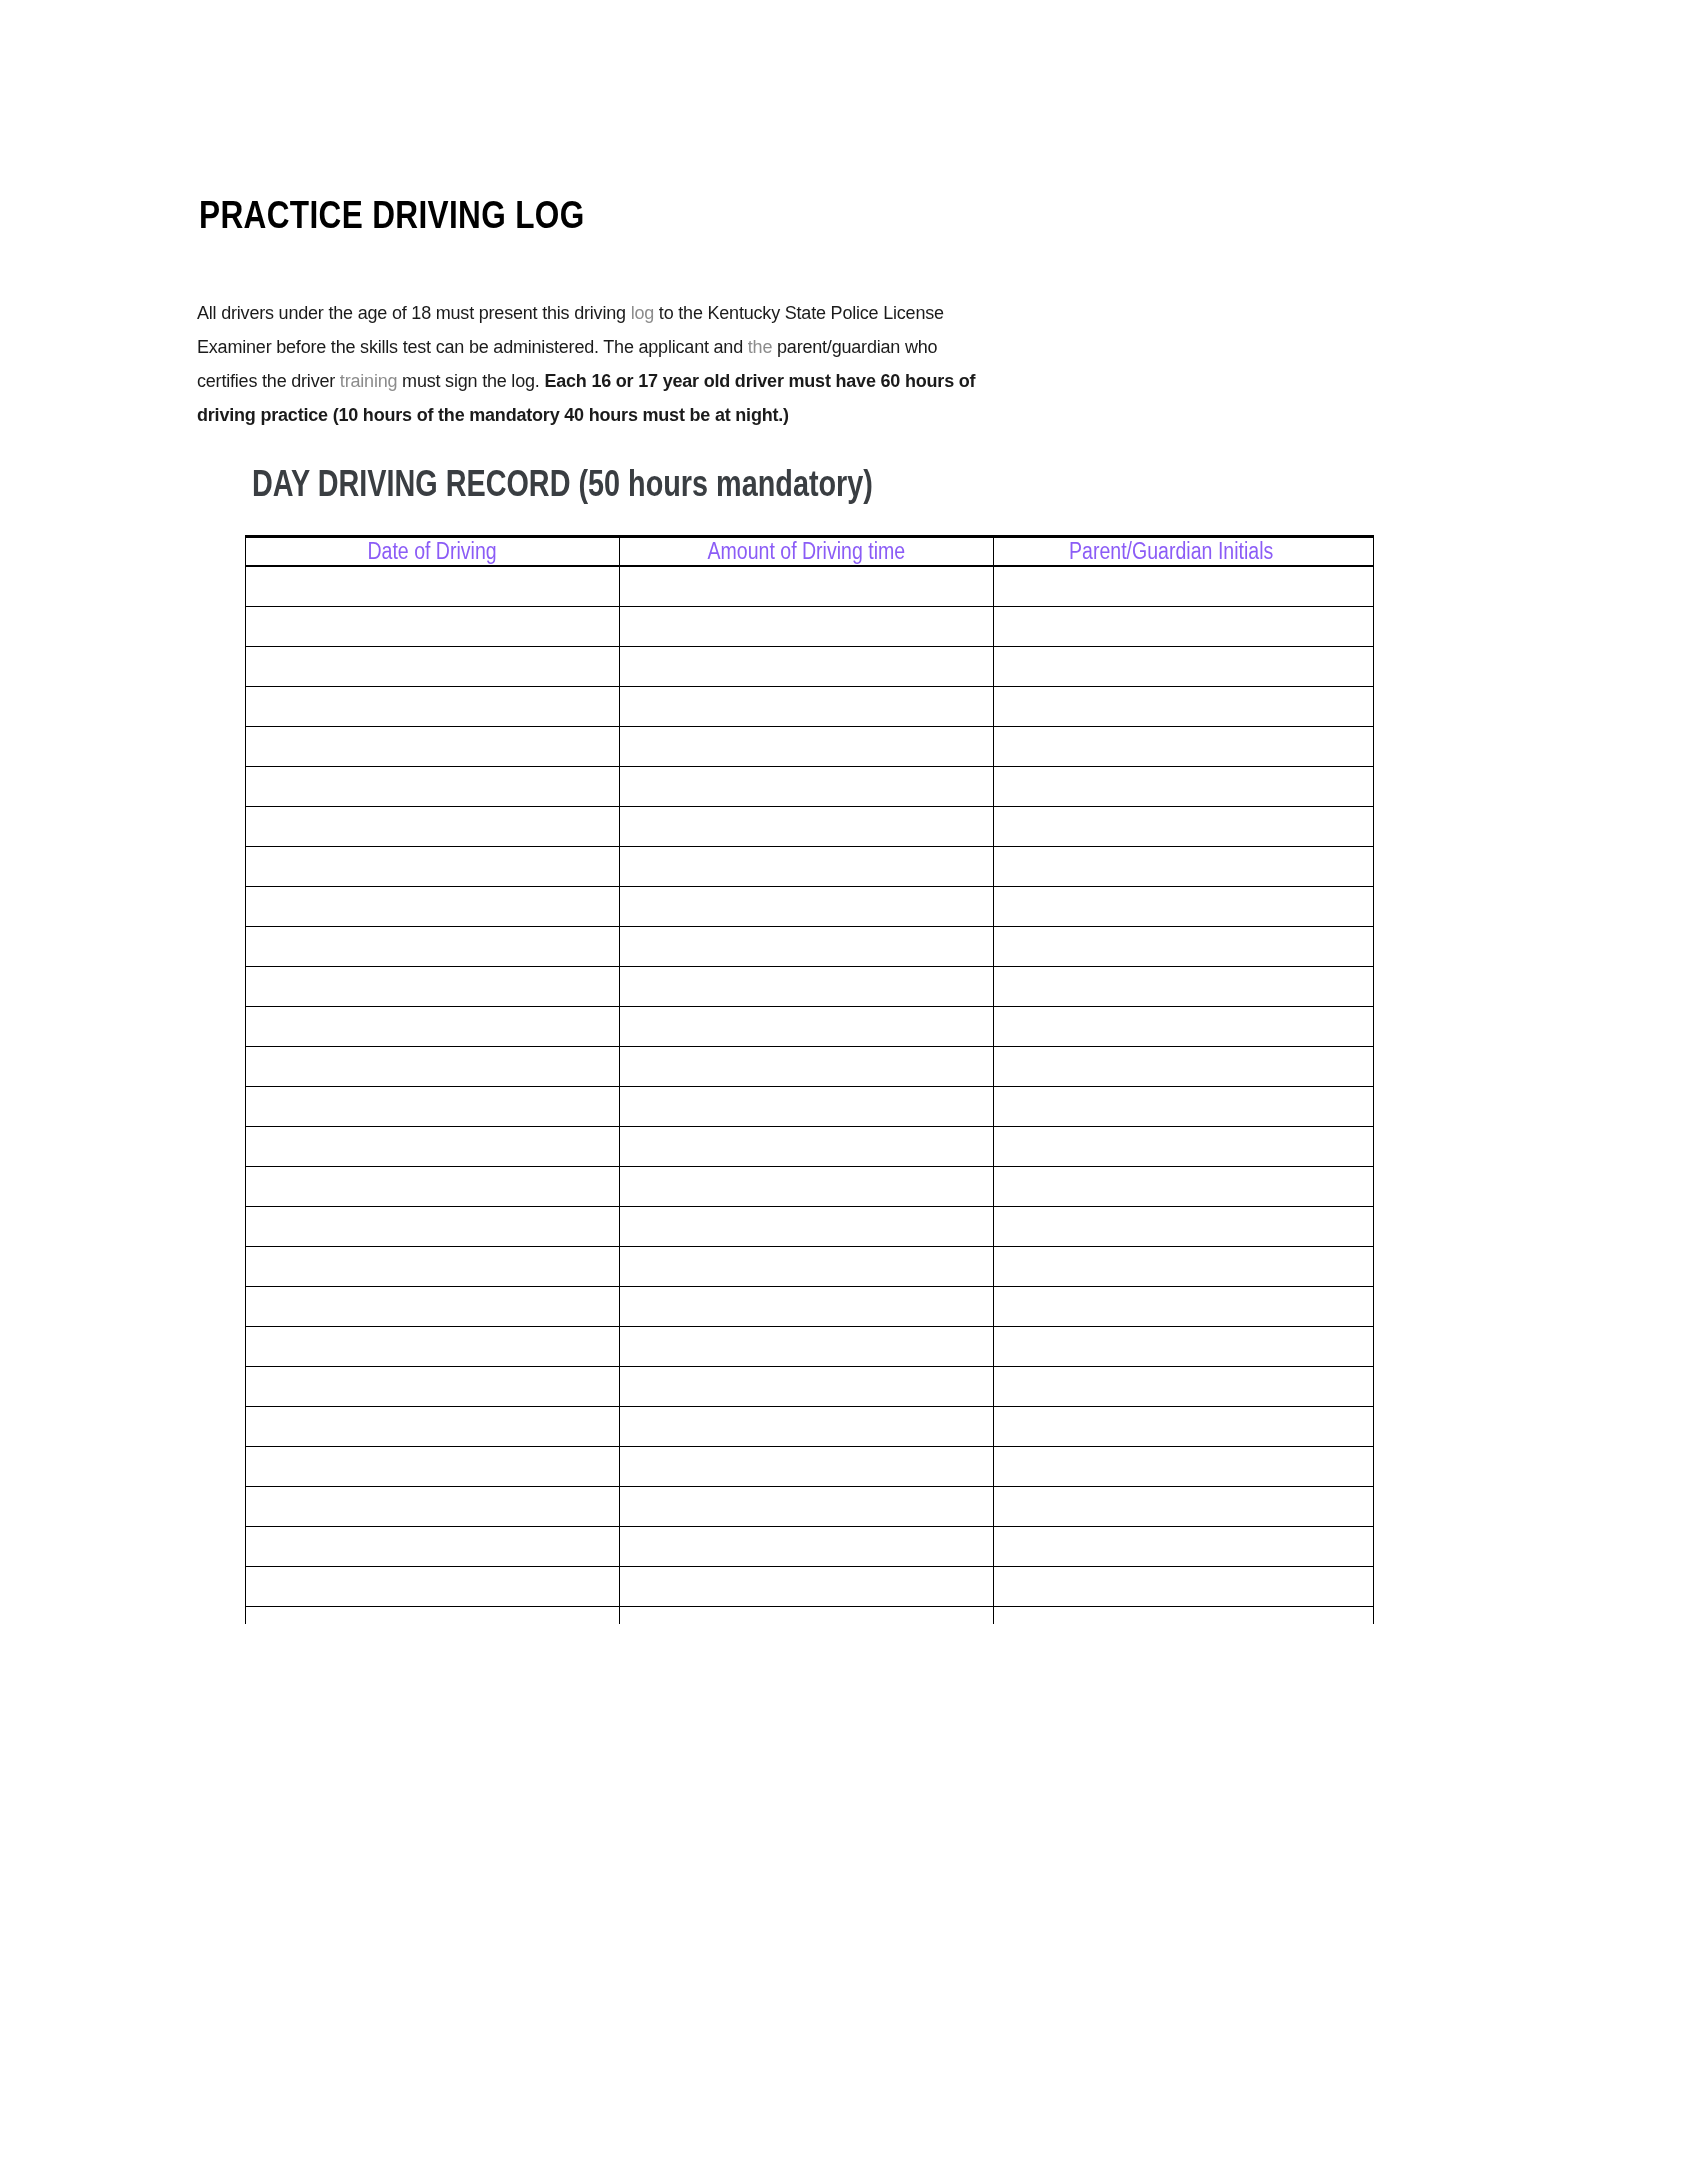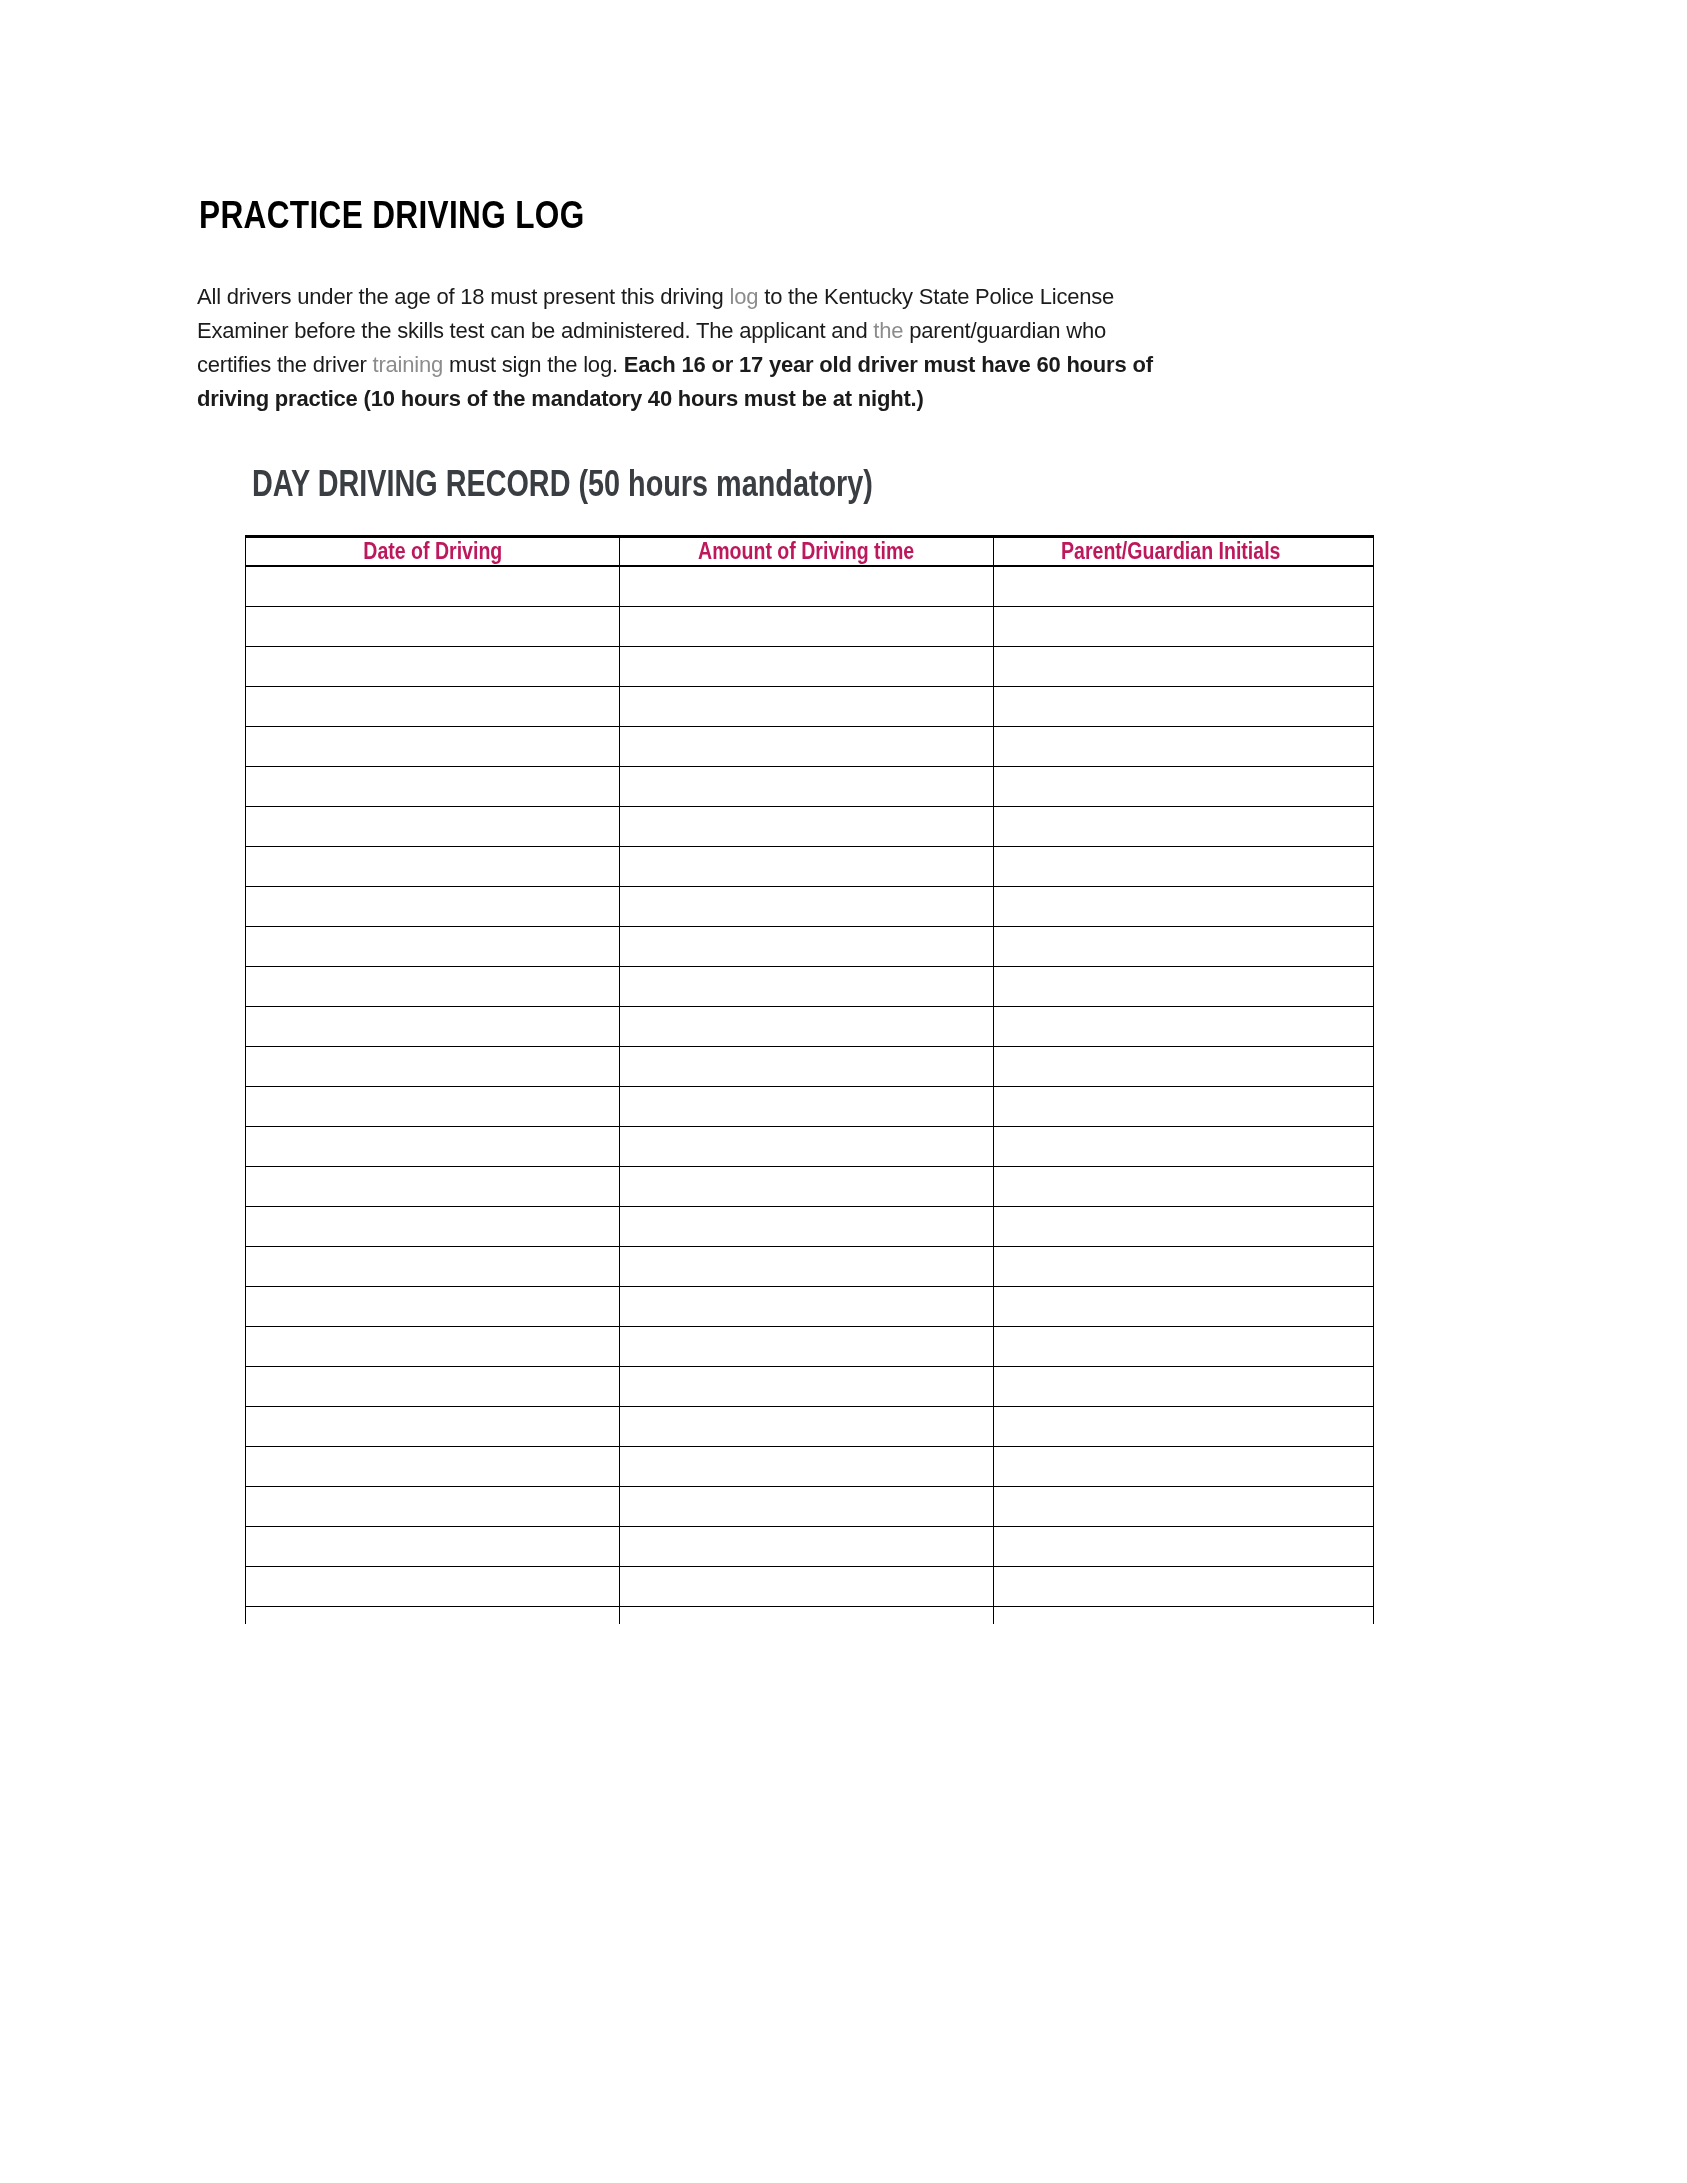--- a/index.html
+++ b/index.html
@@ -10,22 +10,22 @@
     overflow:hidden;
     font-family:"Liberation Sans","DejaVu Sans",sans-serif;
   }
   .title{
     position:absolute;left:199px;top:193px;margin:0;
     font-size:39px;font-weight:bold;color:#000000;
     white-space:nowrap;letter-spacing:0.4px;
     transform:scaleX(0.81);transform-origin:left top;
   }
   .intro{
-    position:absolute;left:197px;top:280px;
-    font-size:22px;line-height:34px;color:#1b1b1b;
+    position:absolute;left:197px;top:296px;
+    font-size:18px;line-height:34px;color:#1b1b1b;
     letter-spacing:-0.2px;
   }
   .intro .line{white-space:nowrap;}
   .intro .gray{color:#8c8c8c;}
   .intro .b{font-weight:bold;}
   .section-heading{
     position:absolute;left:252px;top:463px;margin:0;
     font-size:36px;font-weight:bold;color:#3a3e42;
     white-space:nowrap;
     transform:scaleX(0.80);transform-origin:left top;
@@ -33,21 +33,21 @@
   table.log-table{
     position:absolute;left:245px;top:535px;
     width:1128px;
     border-collapse:collapse;table-layout:fixed;
     background:#ffffff;
   }
   table.log-table{border:1.7px solid #000;border-top:3.5px solid #000;}
   table.log-table th{
     border:1.7px solid #000;border-top:3.5px solid #000;border-bottom:2.6px solid #000;
     height:24.5px;padding:0;
-    font-size:23px;font-weight:bold;color:#be185d;
+    font-size:23px;font-weight:normal;color:#8b5cf6;
     text-align:center;vertical-align:middle;
     overflow:hidden;white-space:nowrap;
   }
   table.log-table th .hdr{display:inline-block;transform:scaleX(0.85);transform-origin:center;}
   table.log-table th.left{text-align:center;padding-left:12.2px;}
   table.log-table th.left .hdr{transform-origin:left center;}
   table.log-table td{
     border:1.5px solid #000;
     height:39px;padding:0;
   }

